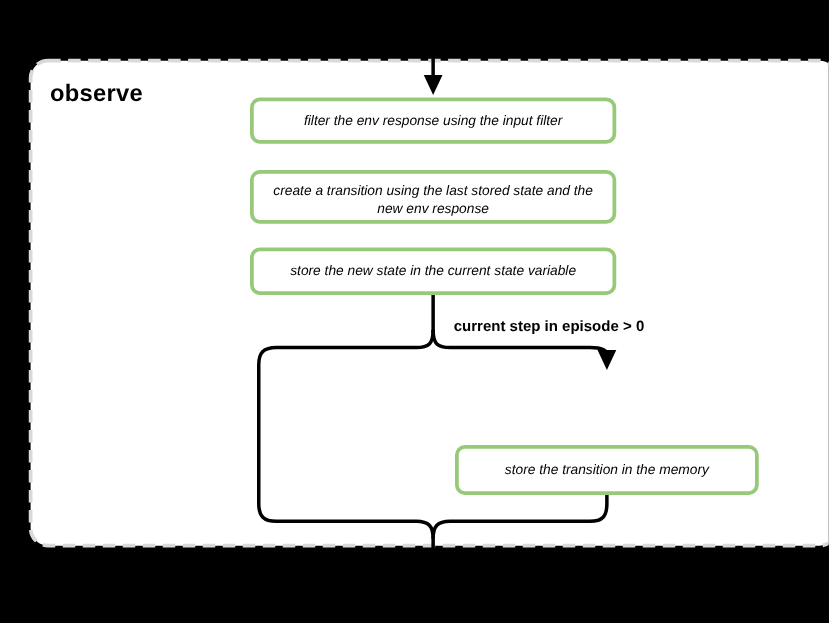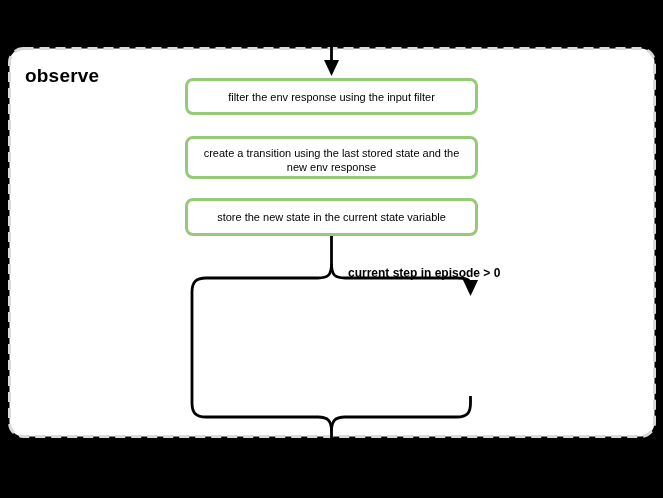--- a/index.html
+++ b/index.html
@@ -2,49 +2,48 @@
 <html style="--page-background: #000000; --panel-background: #ffffff; --panel-border: #d9d9d9; --node-border: #96ca78; --node-background: #ffffff; --connector: #000000; --text: #000000;"><head>
 <meta charset="utf-8">
 <style>
   html, body { margin: 0; padding: 0; }
   body {
     width: 663px; height: 498px;
     background: var(--page-background, #000);
     position: relative; overflow: hidden;
     font-family: "Liberation Sans", sans-serif;
   }
-  .stage { position: absolute; left: 0; top: 0; width: 562px; height: 498px; }
+  .stage { position: absolute; left: 15px; top: 0; width: 562px; height: 498px; }
   svg.connectors { position: absolute; left: 0; top: 0; display: block; }
   .panel-rect { fill: var(--panel-background, #fff); stroke: var(--panel-border, #d9d9d9); }
   .flow { fill: none; stroke: var(--connector, #000); stroke-width: 2.8; stroke-linejoin: round; }
   .arrow { fill: var(--connector, #000); stroke: none; }
   .title {
     position: absolute; left: 25px; top: 65px;
     font-size: 19px; font-weight: bold; color: var(--text, #000);
     letter-spacing: 0.2px;
   }
   .node {
     position: absolute; box-sizing: border-box;
     background: var(--node-background, #fff);
     border: 3px solid var(--node-border, #96ca78);
     border-radius: 8px;
     display: flex; align-items: center; justify-content: center;
     text-align: center; color: var(--text, #000);
-    font-size: 11px; line-height: 14px; padding: 2px 6px;
+    font-size: 11px; line-height: 14px; padding: 2px 6px; font-style: italic;
   }
   #n1 { left: 185px; top: 78px;  width: 293px; height: 37px; }
   #n2 { left: 185px; top: 136px; width: 293px; height: 43px; align-items: flex-end; }
   #n3 { left: 185px; top: 198px; width: 293px; height: 38px; }
   #n4 { left: 349px; top: 298px; width: 243px; height: 39px; }
   #n5 { left: 349px; top: 356px; width: 243px; height: 40px; }
   .cond {
     position: absolute; left: 348px; top: 254px;
     font-size: 12px; font-weight: bold; color: var(--text, #000);
     white-space: nowrap;
-    margin-top: 12px;
   }
 </style>
 </head>
 <body>
 
 <div class="stage">
 
   <svg class="connectors" width="663" height="498" viewBox="0 0 663 498">
 
     <rect class="panel-rect" x="9.5" y="48.5" width="645" height="388" rx="14" stroke-width="3" stroke-dasharray="10 6"></rect>
@@ -77,14 +76,17 @@
     <span>create a transition using the last stored state and the new env response</span>
   </div>
 
   <div class="node" id="n3">
     <span>store the new state in the current state variable</span>
   </div>
 
   <div class="cond">current step in episode &gt; 0</div>
 
 
+  <div class="node" id="n5">
+    <span>store the transition in the memory</span>
+  </div>
 
 </div>
 
 </body></html>

